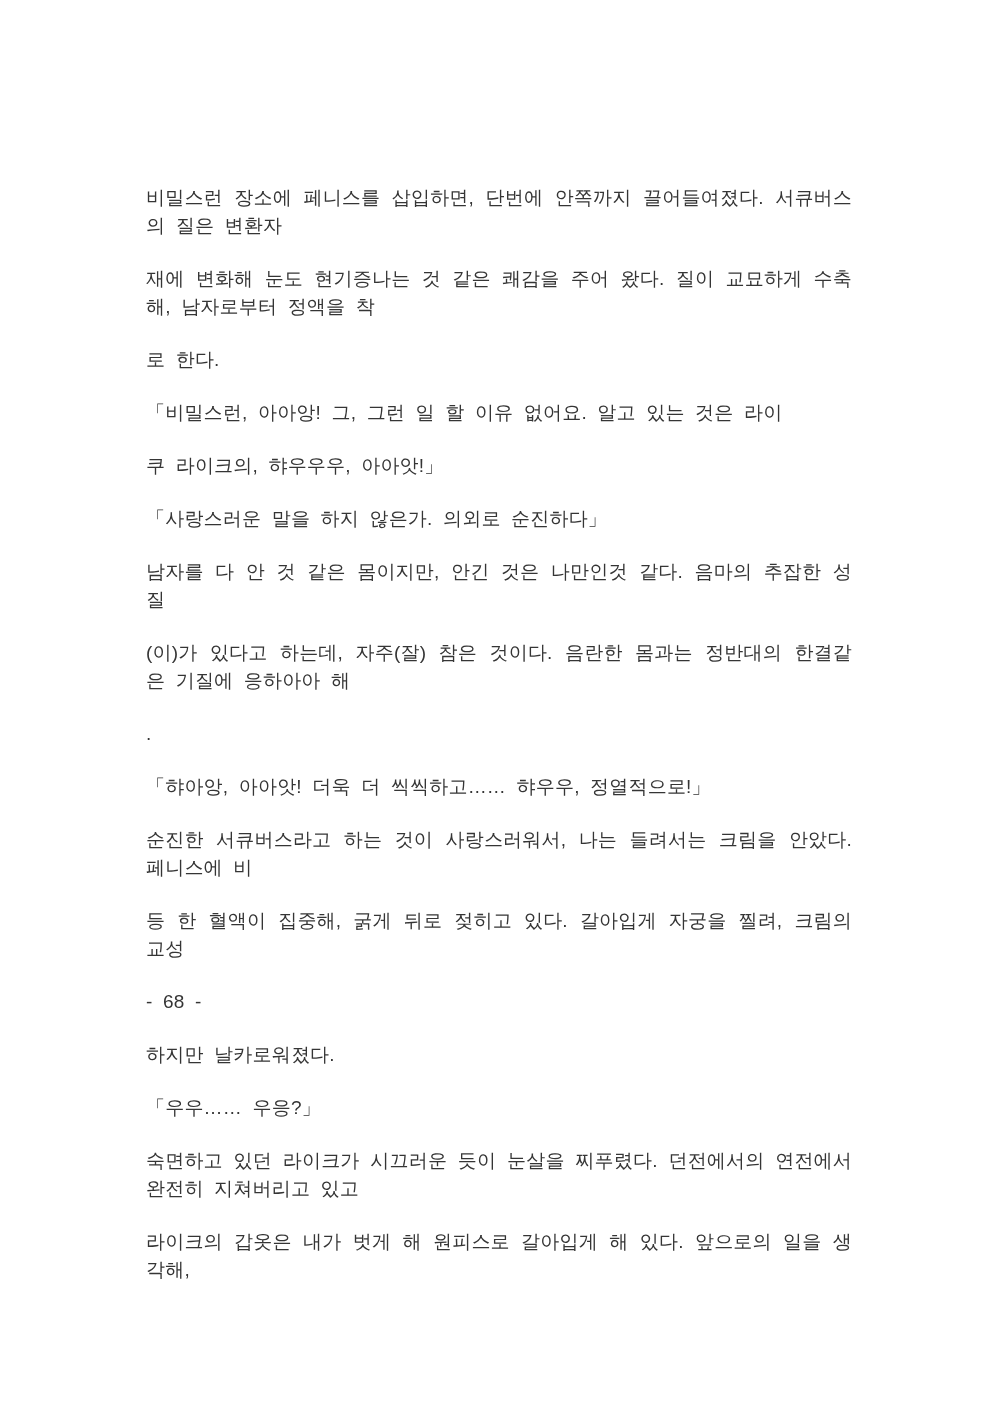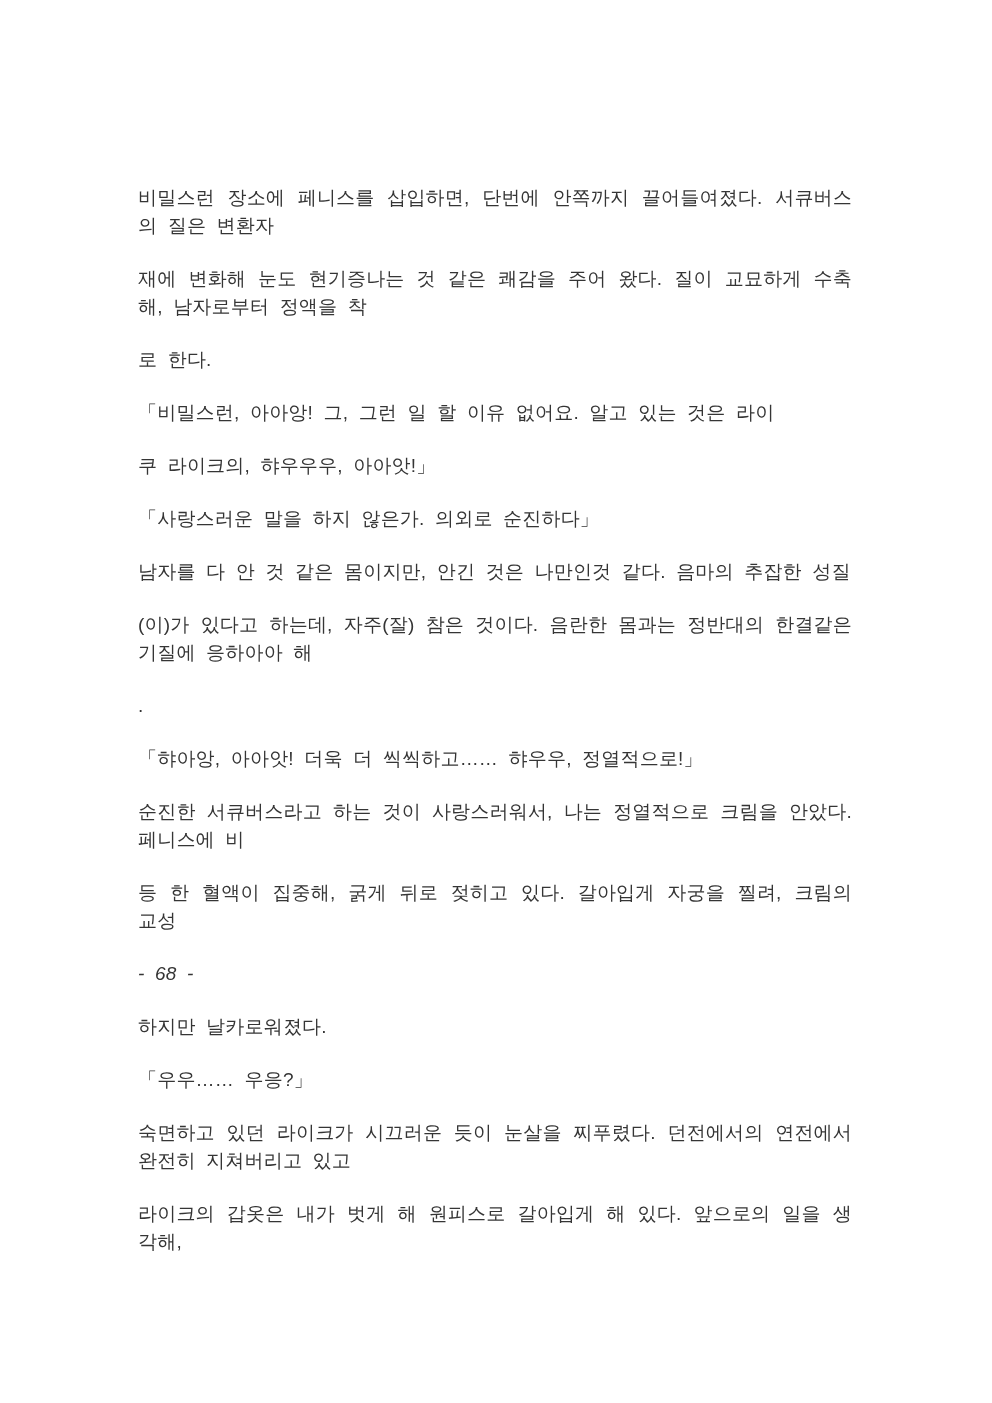--- a/index.html
+++ b/index.html
@@ -23,44 +23,43 @@
     box-sizing: border-box;
     padding: 184px 140px 60px 138px;
     font-size: 19px;
     line-height: 28px;
     color: #353535;
     text-align: justify;
     word-spacing: 5px;
     letter-spacing: 0.2px;
   }
   .doc p {
-    margin: 0 0 25px 0;
+    margin: 0 0 25px 8px;
     min-height: 28px;
   }
   .doc p.page-number {
     text-align: left;
-    font-style: italic;
   }
 </style>
 </head>
 <body>
 
 <div class="page">
   <div class="doc">
       <p class="body">비밀스런 장소에 페니스를 삽입하면, 단번에 안쪽까지 끌어들여졌다. 서큐버스의 질은 변환자</p>
       <p class="body">재에 변화해 눈도 현기증나는 것 같은 쾌감을 주어 왔다. 질이 교묘하게 수축해, 남자로부터 정액을 착</p>
       <p class="body">로 한다.</p>
       <p class="quote">「비밀스런, 아아앙! 그, 그런 일 할 이유 없어요. 알고 있는 것은 라이</p>
       <p class="body">쿠 라이크의, 햐우우우, 아아앗!」</p>
       <p class="quote">「사랑스러운 말을 하지 않은가. 의외로 순진하다」</p>
       <p class="body">남자를 다 안 것 같은 몸이지만, 안긴 것은 나만인것 같다. 음마의 추잡한 성질</p>
       <p class="body">(이)가 있다고 하는데, 자주(잘) 참은 것이다. 음란한 몸과는 정반대의 한결같은 기질에 응하아아 해</p>
       <p class="body">.</p>
       <p class="quote">「햐아앙, 아아앗! 더욱 더 씩씩하고…… 햐우우, 정열적으로!」</p>
-      <p class="body">순진한 서큐버스라고 하는 것이 사랑스러워서, 나는 정열적으로 크림을 안았다. 페니스에 비</p>
+      <p class="body">순진한 서큐버스라고 하는 것이 사랑스러워서, 나는 들려서는 크림을 안았다. 페니스에 비</p>
       <p class="body">등 한 혈액이 집중해, 굵게 뒤로 젖히고 있다. 갈아입게 자궁을 찔려, 크림의 교성</p>
       <p class="page-number">- 68 -</p>
       <p class="body">하지만 날카로워졌다.</p>
       <p class="quote">「우우…… 우응?」</p>
       <p class="body">숙면하고 있던 라이크가 시끄러운 듯이 눈살을 찌푸렸다. 던전에서의 연전에서 완전히 지쳐버리고 있고</p>
       <p class="body">라이크의 갑옷은 내가 벗게 해 원피스로 갈아입게 해 있다. 앞으로의 일을 생각해,</p>
     </div>
 </div>
 
 </body></html>

